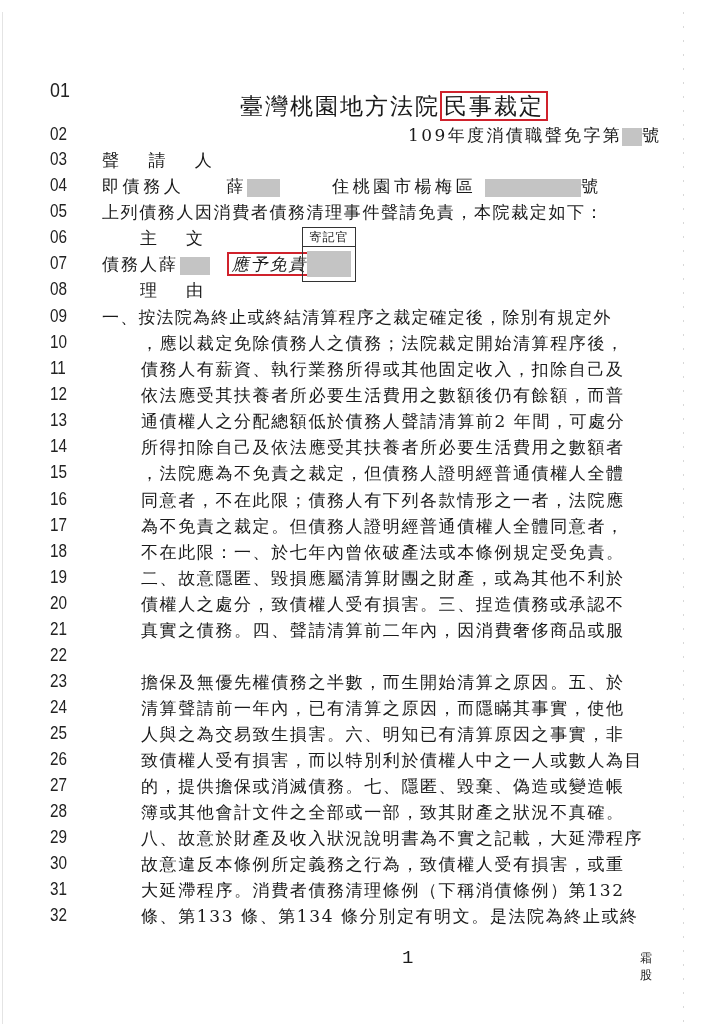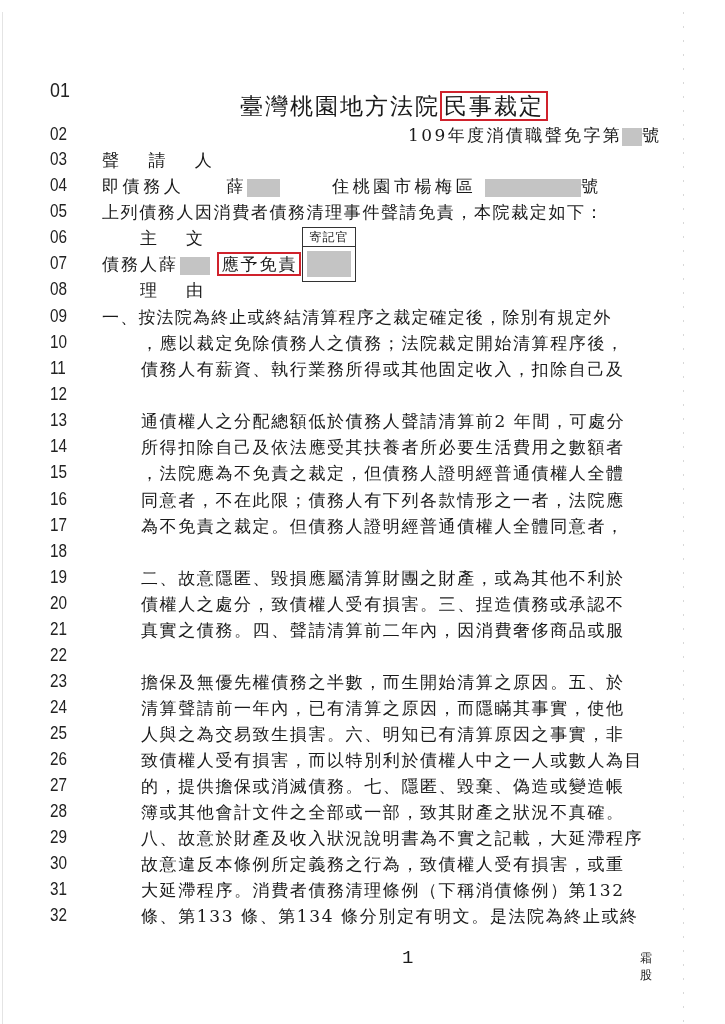--- a/index.html
+++ b/index.html
@@ -82,38 +82,40 @@
     <span>住桃園市楊梅區</span>
     <span class="redact" style="width:96px;height:18px;"></span><span>號</span>
   </div>
 
   <div class="line" style="top:189px; left:102px; letter-spacing:1.6px;">上列債務人因消費者債務清理事件聲請免責，本院裁定如下：</div>
 
   <div class="line" style="top:215px; left:140px; letter-spacing:6px;">主　文</div>
 
   <div class="line" style="top:241px; left:102px; letter-spacing:2px;">
     <span>債務人薛</span><span class="redact" style="width:30px;height:18px;margin-left:2px;"></span>
-    <span class="redbox" style="margin-left:0;">應予免責</span>
+    <span class="redbox" style="margin-left:10px;font-style:italic;">應予免責</span>
   </div>
 
   <div class="stamp">
     <span class="stamp-label">寄記官</span>
     <span class="stamp-redact"></span>
   </div>
 
   <div class="line" style="top:267px; left:140px; letter-spacing:6px;">理　由</div>
 
   <div class="line" style="top:294px; left:102px; letter-spacing:1.2px;">一、按法院為終止或終結清算程序之裁定確定後，除別有規定外</div>
   <div class="line" style="top:320px; left:141px; letter-spacing:1.6px;">，應以裁定免除債務人之債務；法院裁定開始清算程序後，</div>
   <div class="line" style="top:346px; left:141px; letter-spacing:1.6px;">債務人有薪資、執行業務所得或其他固定收入，扣除自己及</div>
+  <div class="line" style="top:372px; left:141px; letter-spacing:1.6px;">依法應受其扶養者所必要生活費用之數額後仍有餘額，而普</div>
   <div class="line" style="top:398px; left:141px; letter-spacing:1.6px;">通債權人之分配總額低於債務人聲請清算前2 年間，可處分</div>
   <div class="line" style="top:424px; left:141px; letter-spacing:1.6px;">所得扣除自己及依法應受其扶養者所必要生活費用之數額者</div>
   <div class="line" style="top:450px; left:141px; letter-spacing:1.6px;">，法院應為不免責之裁定，但債務人證明經普通債權人全體</div>
   <div class="line" style="top:477px; left:141px; letter-spacing:1.6px;">同意者，不在此限；債務人有下列各款情形之一者，法院應</div>
   <div class="line" style="top:503px; left:141px; letter-spacing:1.6px;">為不免責之裁定。但債務人證明經普通債權人全體同意者，</div>
+  <div class="line" style="top:529px; left:141px; letter-spacing:1.6px;">不在此限：一、於七年內曾依破產法或本條例規定受免責。</div>
   <div class="line" style="top:555px; left:141px; letter-spacing:1.6px;">二、故意隱匿、毀損應屬清算財團之財產，或為其他不利於</div>
   <div class="line" style="top:581px; left:141px; letter-spacing:1.6px;">債權人之處分，致債權人受有損害。三、捏造債務或承認不</div>
   <div class="line" style="top:607px; left:141px; letter-spacing:1.6px;">真實之債務。四、聲請清算前二年內，因消費奢侈商品或服</div>
   <div class="line" style="top:659px; left:141px; letter-spacing:1.6px;">擔保及無優先權債務之半數，而生開始清算之原因。五、於</div>
   <div class="line" style="top:685px; left:141px; letter-spacing:1.6px;">清算聲請前一年內，已有清算之原因，而隱瞞其事實，使他</div>
   <div class="line" style="top:711px; left:141px; letter-spacing:1.6px;">人與之為交易致生損害。六、明知已有清算原因之事實，非</div>
   <div class="line" style="top:737px; left:141px; letter-spacing:1.6px;">致債權人受有損害，而以特別利於債權人中之一人或數人為目</div>
   <div class="line" style="top:763px; left:141px; letter-spacing:1.6px;">的，提供擔保或消滅債務。七、隱匿、毀棄、偽造或變造帳</div>
   <div class="line" style="top:789px; left:141px; letter-spacing:1.6px;">簿或其他會計文件之全部或一部，致其財產之狀況不真確。</div>
   <div class="line" style="top:815px; left:141px; letter-spacing:1.6px;">八、故意於財產及收入狀況說明書為不實之記載，大延滯程序</div>

